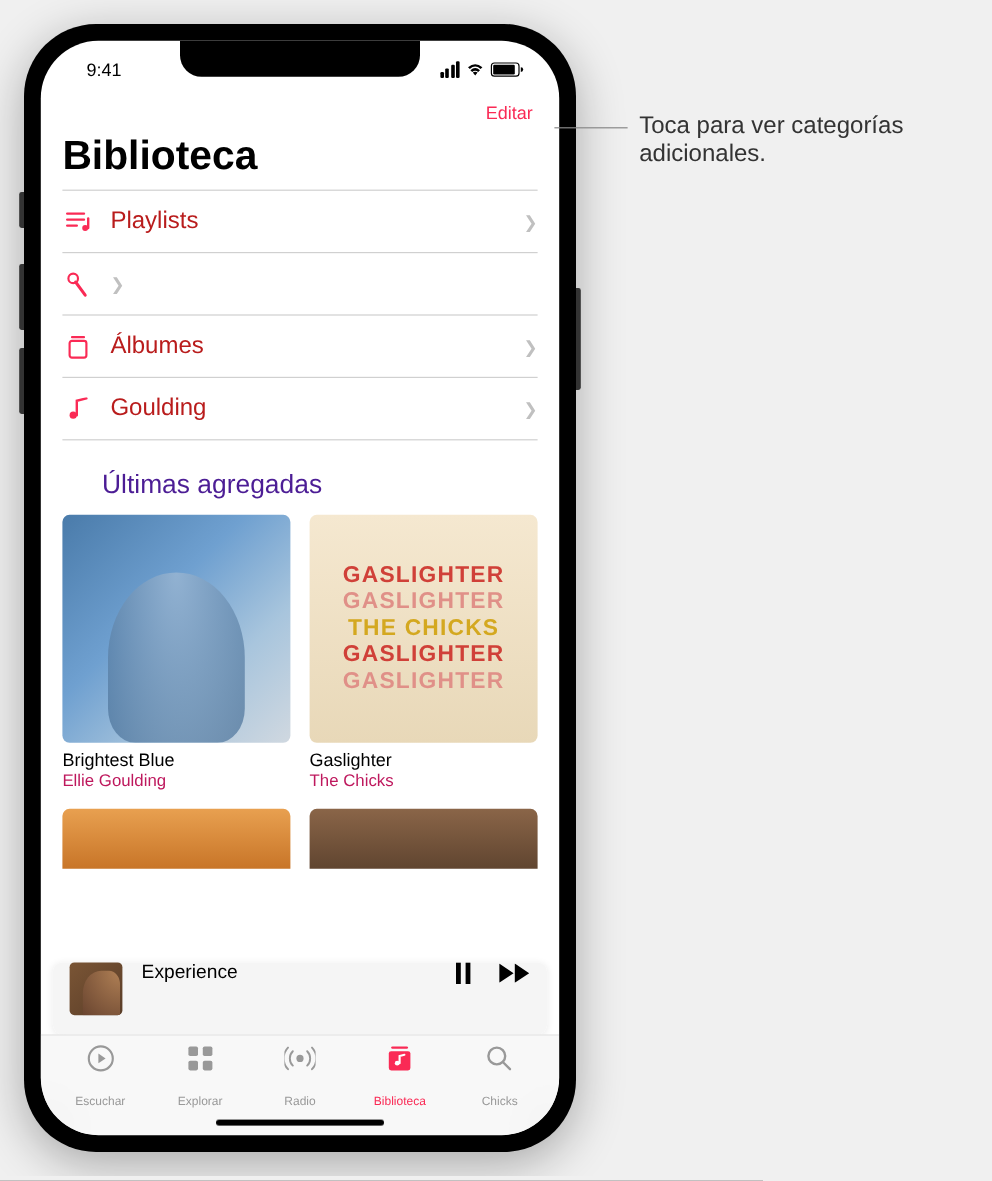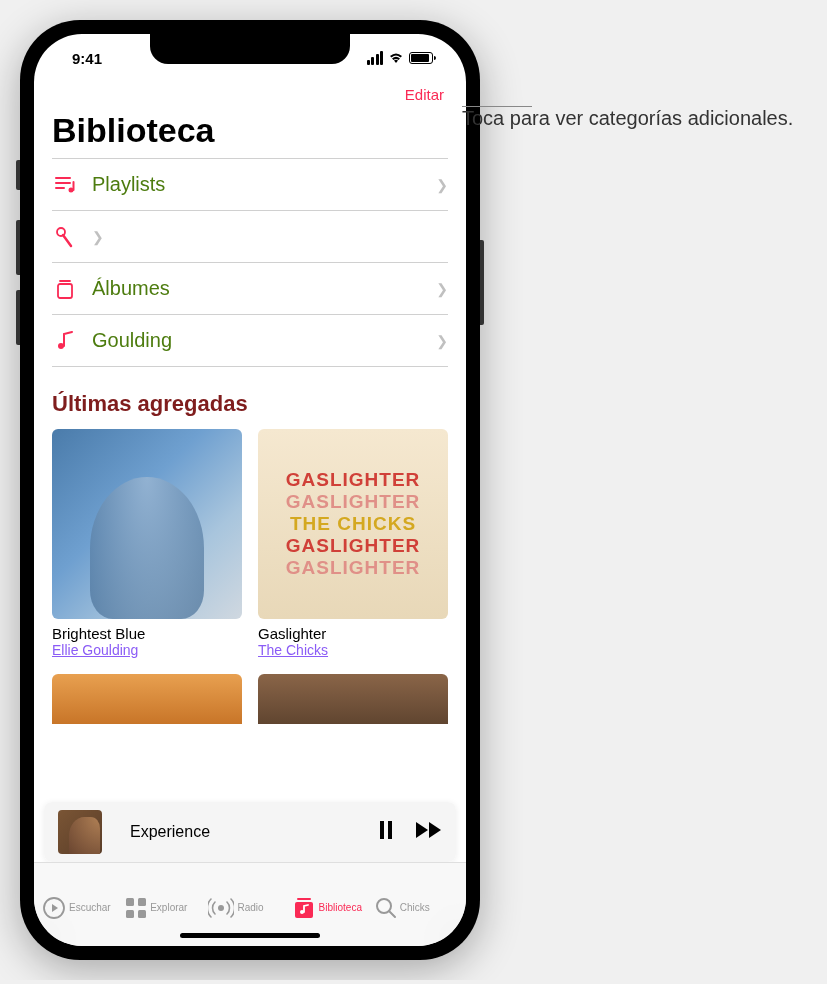--- a/index.html
+++ b/index.html
@@ -63,21 +63,21 @@
       border-radius: 0 0 18px 18px;
       z-index: 100;
     }
     .status-bar {
       height: 48px;
       display: flex;
       justify-content: space-between;
       align-items: center;
       padding: 0 28px;
       font-size: 15px;
-      font-weight: 700;
+      font-weight: 400;
       color: #000;
     }
     .status-time { padding-left: 10px; }
     .status-icons {
       display: flex;
       gap: 5px;
       align-items: center;
       padding-right: 5px;
     }
     .signal-bars {
@@ -152,31 +152,32 @@
     }
     .cat-icon {
       width: 26px;
       display: flex;
       justify-content: center;
       color: #fa2a55;
     }
     .cat-label {
       flex: 1;
       font-size: 20px;
-      color: #4d7c0f;
+      color: #b91c1c;
     }
     .chevron {
       color: #c0c0c0;
       font-size: 14px;
     }
     .section-header {
       font-size: 22px;
-      font-weight: 700;
-      color: #7f1d1d;
+      font-weight: 400;
+      color: #4c1d95;
       padding: 24px 0 12px 0;
+      margin-left: 33px;
     }
     .album-grid {
       display: grid;
       grid-template-columns: 1fr 1fr;
       gap: 16px;
     }
     .album-item { }
     .album-art {
       width: 100%;
       aspect-ratio: 1;
@@ -220,36 +221,35 @@
       background: linear-gradient(#8a6548,#604530);
     }
     .album-art.partial { height: 50px; border-radius: 6px 6px 0 0; }
     .album-title {
       font-size: 15px;
       color: #000;
       margin-top: 6px;
     }
     .album-artist {
       font-size: 14px;
-      color: #8b5cf6;
-      text-decoration: underline;
+      color: #be185d;
     }
     .now-playing {
       position: absolute;
       bottom: 84px;
       left: 10px;
       right: 10px;
       height: 60px;
       background: rgba(245,245,245,0.96);
       backdrop-filter: blur(20px);
       border-radius: 8px;
       display: flex;
-      align-items: center;
+      align-items: flex-start;
       padding: 0 14px;
-      gap: 28px;
+      gap: 16px;
       box-shadow: 0 1px 6px rgba(0,0,0,0.08);
     }
     .np-art {
       width: 44px;
       height: 44px;
       border-radius: 4px;
       background: linear-gradient(135deg,#7a5535,#5a3d28);
       position:relative;
       overflow:hidden;
     }
@@ -280,23 +280,23 @@
       background: rgba(248,248,248,0.94);
       backdrop-filter: blur(20px);
       border-top: 0.5px solid rgba(0,0,0,0.1);
       display: flex;
       justify-content: space-around;
       padding: 6px 8px 0 8px;
     }
     .tab-item {
       flex: 1;
       display: flex;
-      flex-direction: row;
+      flex-direction: column;
       align-items: center;
-      gap: 3px;
+      gap: 18px;
       color: #999;
     }
     .tab-item.active { color: #fa2a55; }
     .tab-icon { height: 26px; display:flex; align-items:center; }
     .tab-label { font-size: 10px; }
     .home-indicator {
       position: absolute;
       bottom: 8px;
       left: 50%;
       transform: translateX(-50%);
@@ -321,21 +321,21 @@
     .callout-line {
       border-top: 1px solid #888;
       margin-top: 12px;
     }
     .callout-bracket {
       border: 1px solid #888;
       border-left: none;
       width: 14px;
       margin-right: 4px;
     }
-    .callout-1 { top: 74px; left: -18px; flex-direction: column; }
+    .callout-1 { top: 74px; left: -18px; }
     .callout-1 .callout-line { width: 70px; margin-right: 10px; }
     .callout-2 { top: 798px; left: -4px; }
     .callout-2 .callout-bracket { height: 56px; margin-top: -16px; }
     .callout-2 .callout-line { width: 44px; margin-right: 10px; }
   </style>
 </head>
 <body>
 
 <div class="container">
   <div class="phone">

